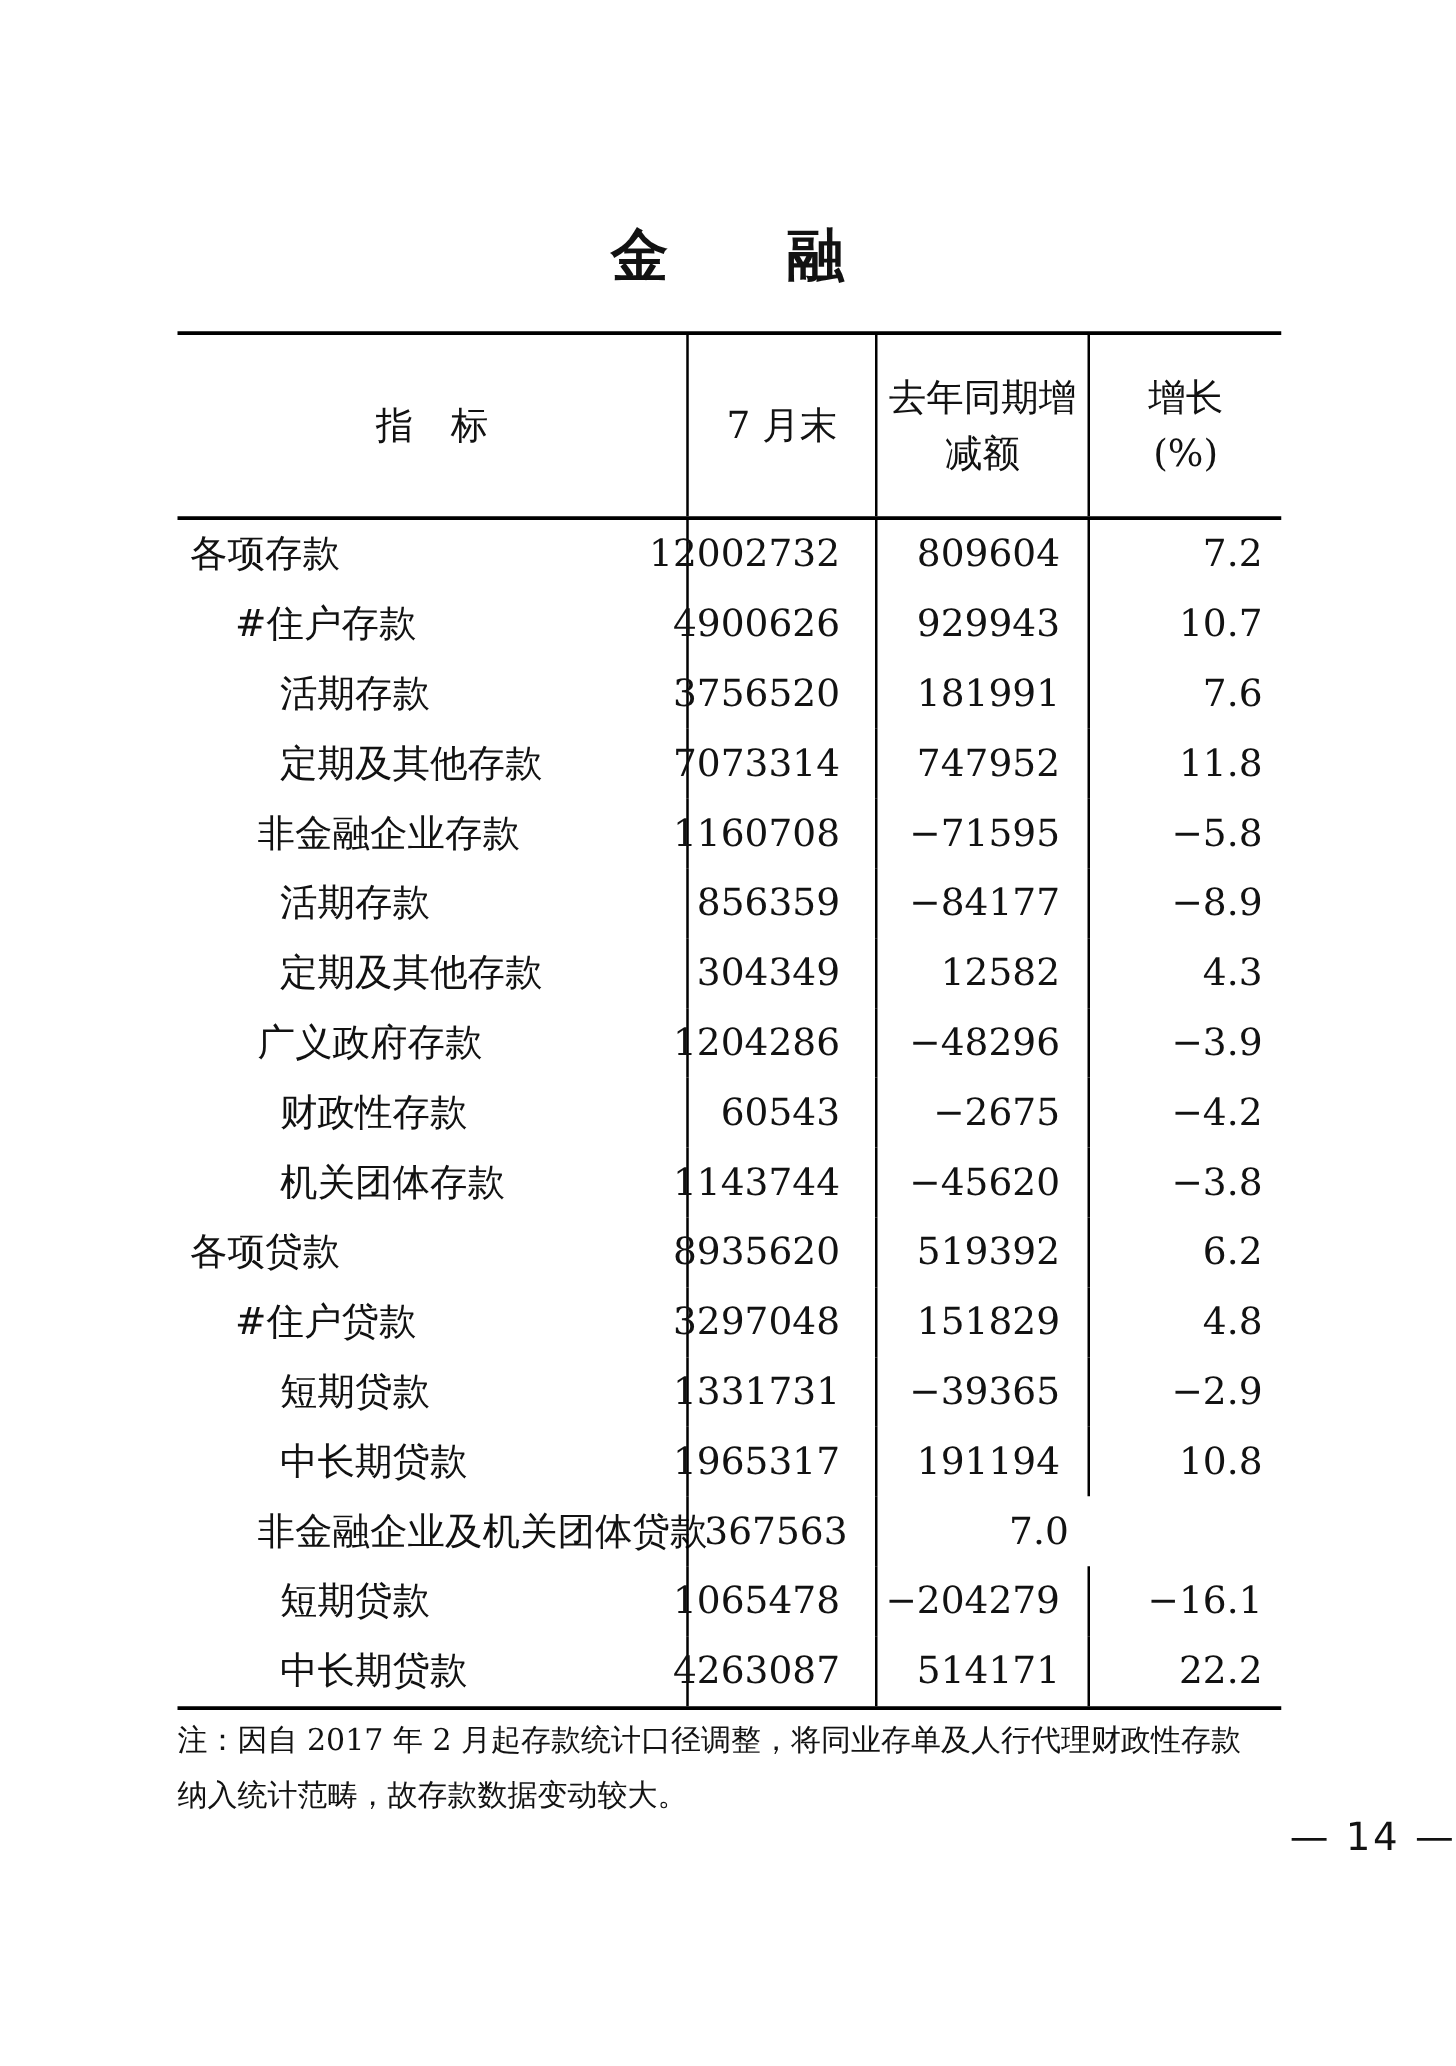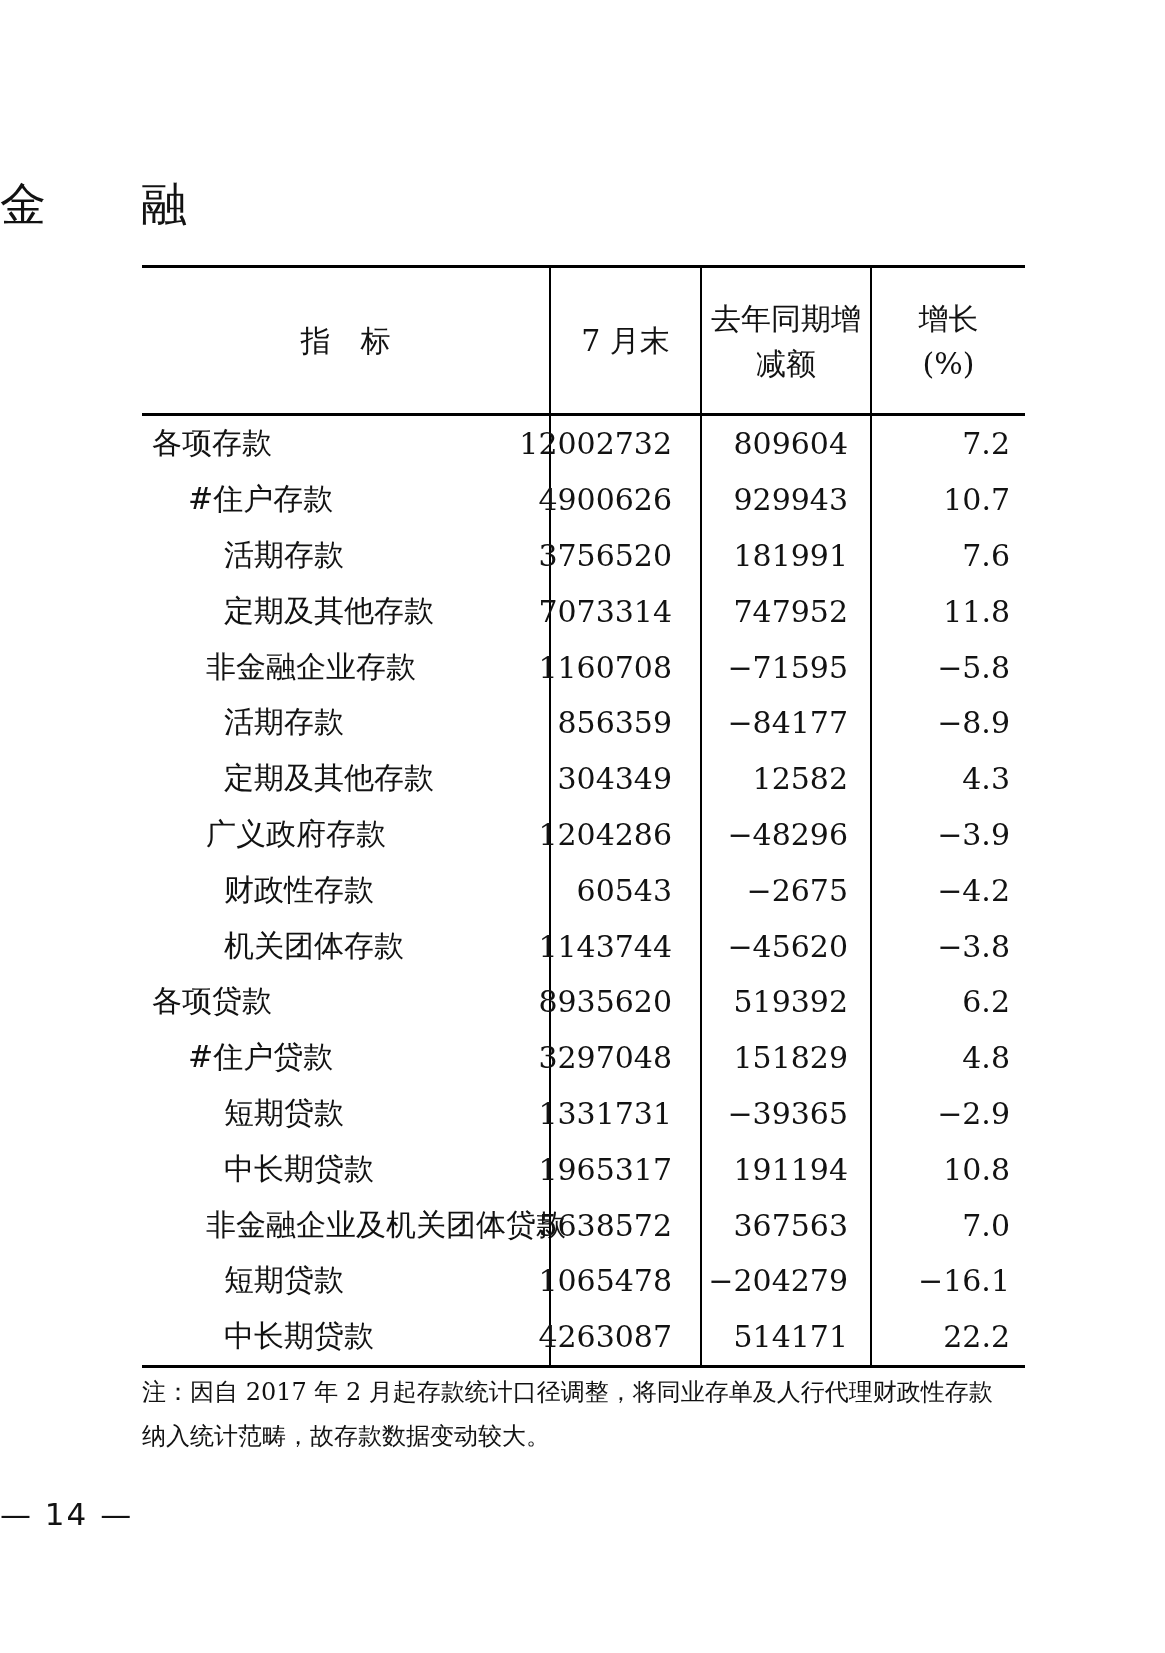--- a/index.html
+++ b/index.html
@@ -2,21 +2,21 @@
 <html><head>
 <meta charset="utf-8">
 <style>
   html,body{margin:0;padding:0;}
   body{
     width:1165px;height:1653px;background:#ffffff;position:relative;
     font-family:"DejaVu Serif","Liberation Serif",serif;color:#121212;
   }
   .title{
     position:absolute;top:174px;left:0;width:100%;margin:0;
-    font-size:46px;font-weight:400;letter-spacing:1px;
+    text-align:center;font-size:46px;font-weight:700;letter-spacing:1px;
   }
   .fin-table{
     position:absolute;left:142px;top:265px;width:883px;
     border-top:3px solid #000;border-bottom:3px solid #000;
   }
   .hrow{
     display:grid;grid-template-columns:407px 151px 170px 155px;
     height:148px;box-sizing:border-box;border-bottom:3px solid #000;
   }
   .hcell{
@@ -35,24 +35,23 @@
   .lab{justify-content:flex-start;}
   .num{justify-content:flex-end;}
   .v-july{padding-right:28px;text-align:center;}
   .v-change{padding-right:22px;text-align:center;}
   .v-growth{padding-right:15px;}
   .note{
     position:absolute;left:142px;top:1370px;width:905px;
     font-size:24px;line-height:44px;
   }
   .pagenum{
-    position:absolute;top:1452px;left:0;width:100%;text-align:left;
+    position:absolute;top:1452px;left:0;width:100%;text-align:right;
     font-size:31px;font-family:"DejaVu Sans","Liberation Sans",sans-serif;
     letter-spacing:2px;
-    margin-top:44px;
   }
 </style>
 </head>
 <body>
 
 <div>
 
   <h1 class="title">金　　融</h1>
 
   <div class="fin-table">
@@ -166,21 +165,20 @@
 
   <div class="drow">
     <div class="dcell lab" style="padding-left: 82px;">中长期贷款</div>
     <div class="dcell num v-july bl">1965317</div>
     <div class="dcell num v-change bl">191194</div>
     <div class="dcell num v-growth bl">10.8</div>
   </div>
 
   <div class="drow">
     <div class="dcell lab" style="padding-left: 64px;">非金融企业及机关团体贷款</div>
-    <div class="dcell num v-july bl">5638572</div>
     <div class="dcell num v-change bl">367563</div>
     <div class="dcell num v-growth bl">7.0</div>
   </div>
 
   <div class="drow">
     <div class="dcell lab" style="padding-left: 82px;">短期贷款</div>
     <div class="dcell num v-july bl">1065478</div>
     <div class="dcell num v-change bl">−204279</div>
     <div class="dcell num v-growth bl">−16.1</div>
   </div>

